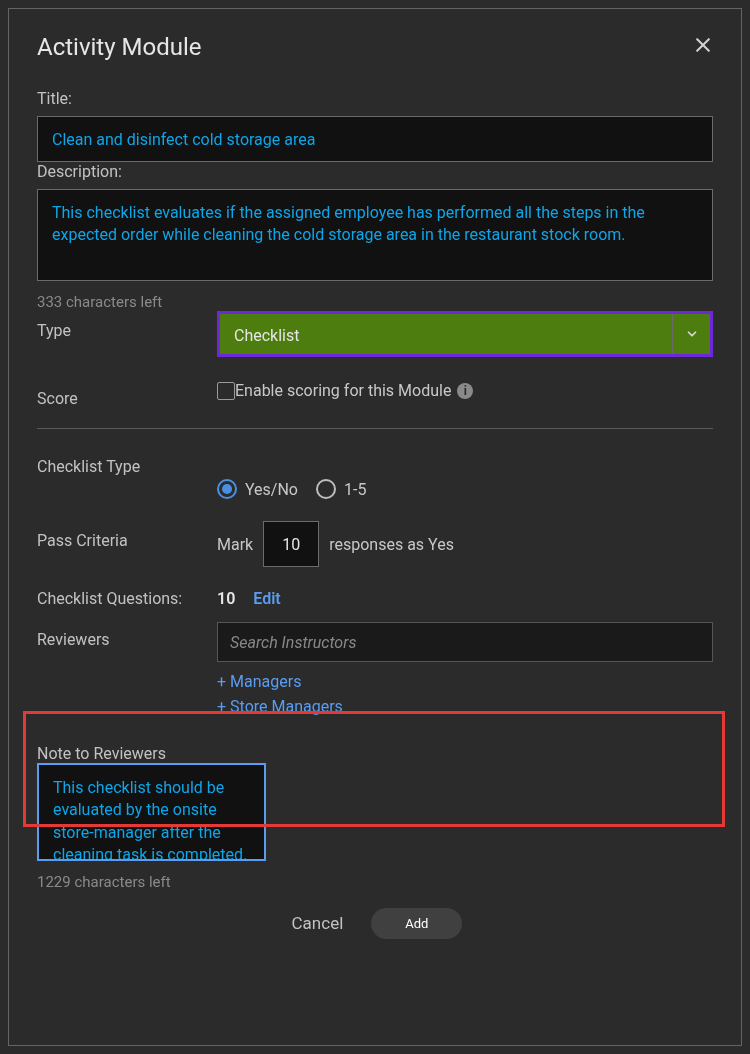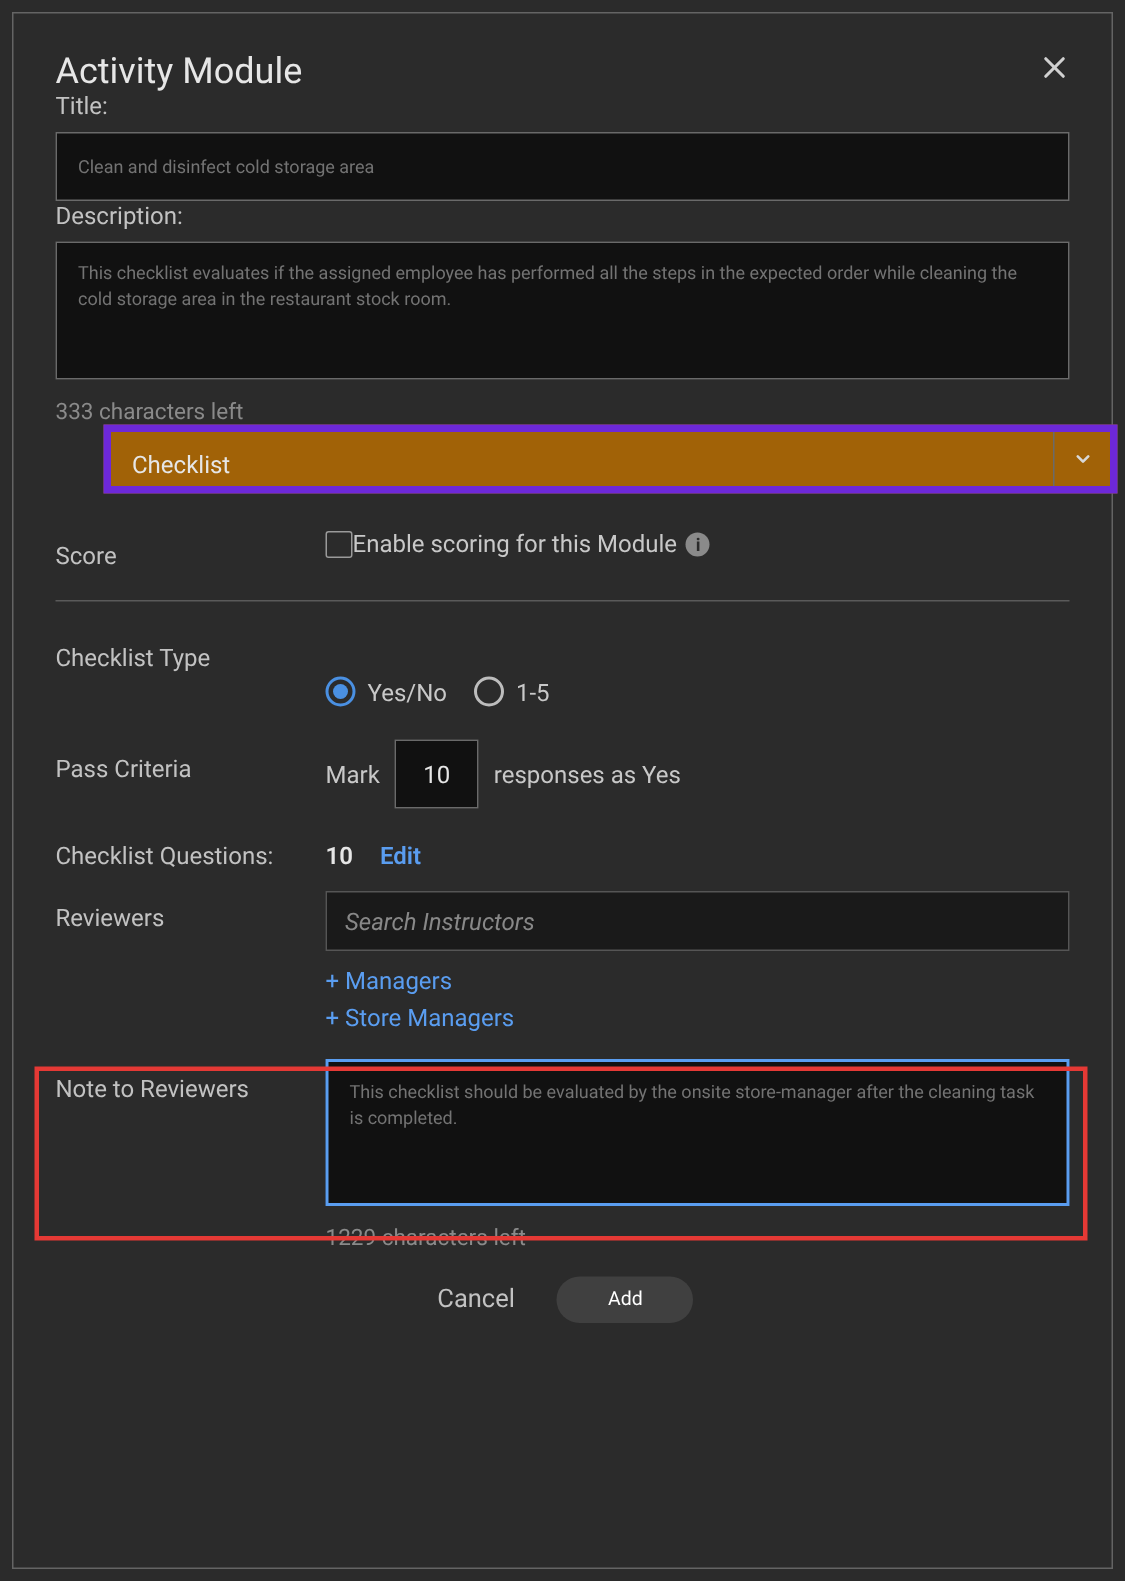--- a/index.html
+++ b/index.html
@@ -17,40 +17,41 @@
     background: #2b2b2b;
     border: 1px solid #646464;
     padding: 24px 28px 20px 28px;
     display: flex;
     flex-direction: column;
   }
   .hdr {
     display: flex;
     justify-content: space-between;
     align-items: center;
+    margin-bottom: 28px;
   }
   .hdr h1 {
     font-size: 24px;
     font-weight: 400;
     color: #e6e6e6;
   }
   .close-x svg { width: 20px; height: 20px; }
   .lbl {
     font-size: 16px;
     color: #c2c2c2;
   }
   .fld {
   }
   .fld .lbl { display: block; margin-bottom: 8px; }
   .text-input, .text-area {
     width: 100%;
     background: #111;
     border: 1px solid #6a6a6a;
-    color: #737373;
-    font-size: 12px;
+    color: #0ea5e9;
+    font-size: 16px;
     padding: 12px 14px;
     font-family: inherit;
     outline: none;
   }
   .text-input { height: 46px; }
   .text-area { height: 92px; resize: none; line-height: 1.4; }
   .helper {
     font-size: 15px;
     color: #8a8a8a;
     margin-top: 8px;
@@ -66,23 +67,22 @@
     padding-top: 10px;
     font-size: 16px;
   }
   .row .ctrl {
     flex: 1;
   }
   .select {
     display: flex;
     width: 100%;
     height: 46px;
-    background: #a16207;
-    border: 5px solid #6d28d9;
-    margin-left: 32px;
+    background: #4d7c0f;
+    border: 3px solid #6d28d9;
   }
   .select-val {
     flex: 1;
     padding: 12px 14px;
     color: #e6e6e6;
     font-size: 16px;
   }
   .select-caret {
     width: 38px;
     border-left: 1px solid #6a6a6a;
@@ -204,20 +204,21 @@
     <input class="text-input" value="Clean and disinfect cold storage area" style="">
   </div>
 
   <div class="fld">
     <span class="lbl">Description:</span>
     <textarea class="text-area" style="">This checklist evaluates if the assigned employee has performed all the steps in the expected order while cleaning the cold storage area in the restaurant stock room.</textarea>
     <div class="helper">333 characters left</div>
   </div>
 
   <div class="row">
+    <span class="lbl">Type</span>
     <div class="ctrl">
       <div class="select">
         <span class="select-val">Checklist</span>
         <span class="select-caret">
           <svg viewBox="0 0 24 24" fill="none" stroke="#d8d8d8" stroke-width="3" stroke-linecap="round" stroke-linejoin="round">
             <polyline points="6 9 12 15 18 9"></polyline>
           </svg>
         </span>
       </div>
     </div>
@@ -277,21 +278,21 @@
     <span class="lbl" style="padding-top:8px;">Reviewers</span>
     <div class="ctrl">
       <input class="search-input" placeholder="Search Instructors" style="">
       <div class="add-links">
         <span class="add-link">+ Managers</span>
         <span class="add-link">+ Store Managers</span>
       </div>
     </div>
   </div>
 
-  <div class="row" style="margin-bottom:6px;">
+  <div class="row" style="margin-bottom:6px;flex-direction:column;">
     <span class="lbl" style="padding-top:10px;">Note to Reviewers</span>
     <div class="ctrl">
       <textarea class="text-area note-ta" style="">This checklist should be evaluated by the onsite store-manager after the cleaning task is completed.</textarea>
       <div class="helper">1229 characters left</div>
     </div>
   </div>
 
   <div class="footer">
     <button class="btn-cancel">Cancel</button>
     <button class="btn-primary">Add</button>

